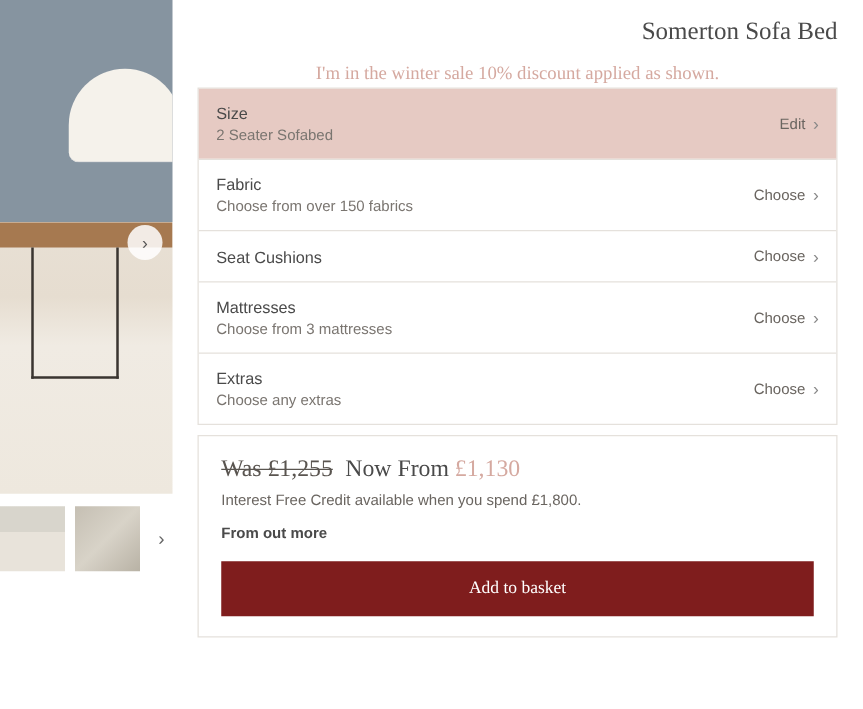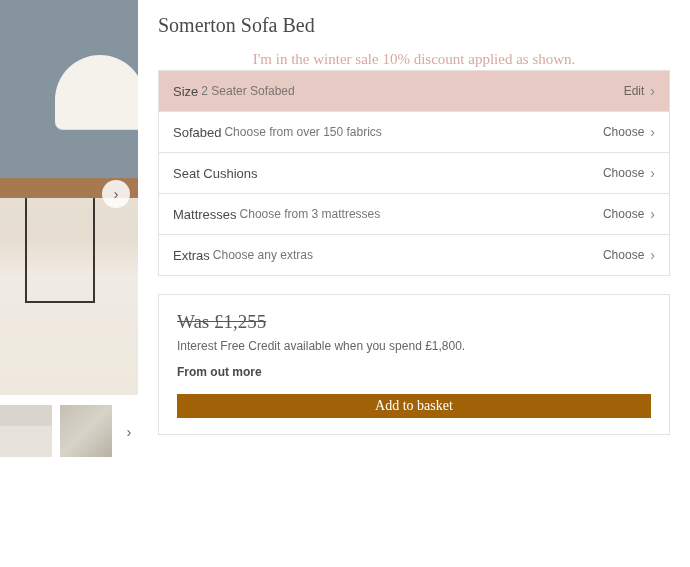--- a/index.html
+++ b/index.html
@@ -99,21 +99,21 @@
       cursor: pointer;
     }
     .content-column {
       flex: 1;
       padding: 0 20px 0 20px;
     }
     .title {
       font-family: Georgia, "Times New Roman", serif;
       font-size: 20px;
       color: #4a4a4a;
-      text-align: left;
+      text-align: right;
       margin-top: 14px;
       font-weight: normal;
     }
     .sale-text {
       font-family: Georgia, "Times New Roman", serif;
       font-size: 15px;
       color: #d5a9a0;
       text-align: center;
       margin-top: 14px;
       margin-bottom: 2px;
@@ -128,21 +128,21 @@
       padding: 12px 14px;
       border-top: 1px solid #e5e1dc;
       cursor: pointer;
     }
     .option-row:first-child {
       border-top: none;
       background: #e6cac3;
     }
     .option-left {
       display: flex;
-      flex-direction: row;
+      flex-direction: column;
       gap: 3px;
     }
     .option-label {
       font-size: 13px;
       color: #4a4a4a;
       font-weight: 500;
     }
     .option-desc {
       font-size: 12px;
       color: #7a7570;
@@ -154,21 +154,21 @@
       font-size: 12px;
       color: #6a6560;
       padding-left: 28px;
     }
     .chevron {
       font-size: 14px;
       color: #888;
     }
     .price-box {
       border: 1px solid #e5e1dc;
-      margin-top: 18px;
+      margin-top: 8px;
       padding: 16px 18px;
     }
     .price-line {
       font-family: Georgia, "Times New Roman", serif;
       font-size: 19px;
       display: flex;
       align-items: baseline;
       gap: 10px;
     }
     .was-price {
@@ -189,24 +189,24 @@
     .find-more {
       font-size: 12px;
       color: #4a4a4a;
       font-weight: 600;
       margin-top: 12px;
       cursor: pointer;
       display: inline-block;
     }
     .add-basket {
       width: 100%;
-      background: #a16207;
+      background: #7f1d1d;
       color: #fff;
       border: none;
-      padding: 4px;
+      padding: 14px;
       font-size: 14px;
       font-family: Georgia, serif;
       margin-top: 14px;
       cursor: pointer;
     }
   </style>
 </head>
 <body>
 
 <div class="container">
@@ -238,21 +238,21 @@
           <span class="option-label">Size</span>
           <span class="option-desc">2 Seater Sofabed</span>
         </div>
         <div class="option-action">
           <span>Edit</span>
           <span class="chevron">›</span>
         </div>
       </div>
       <div class="option-row">
         <div class="option-left">
-          <span class="option-label">Sofabed</span>
+          <span class="option-label">Fabric</span>
           <span class="option-desc">Choose from over 150 fabrics</span>
         </div>
         <div class="option-action">
           <span>Choose</span>
           <span class="chevron">›</span>
         </div>
       </div>
       <div class="option-row">
         <div class="option-left">
           <span class="option-label">Seat Cushions</span>
@@ -280,20 +280,24 @@
         <div class="option-action">
           <span>Choose</span>
           <span class="chevron">›</span>
         </div>
       </div>
     </div>
 
     <div class="price-box">
       <div class="price-line">
         <span class="was-price">Was £1,255</span>
+        <span>
+          <span class="now-label">Now From</span>
+          <span class="now-price">£1,130</span>
+        </span>
       </div>
       <div class="credit-text">Interest Free Credit available when you spend £1,800.</div>
       <a class="find-more">From out more</a>
       <button class="add-basket">Add to basket</button>
     </div>
 
   </div>
 </div>
 
 </body></html>

